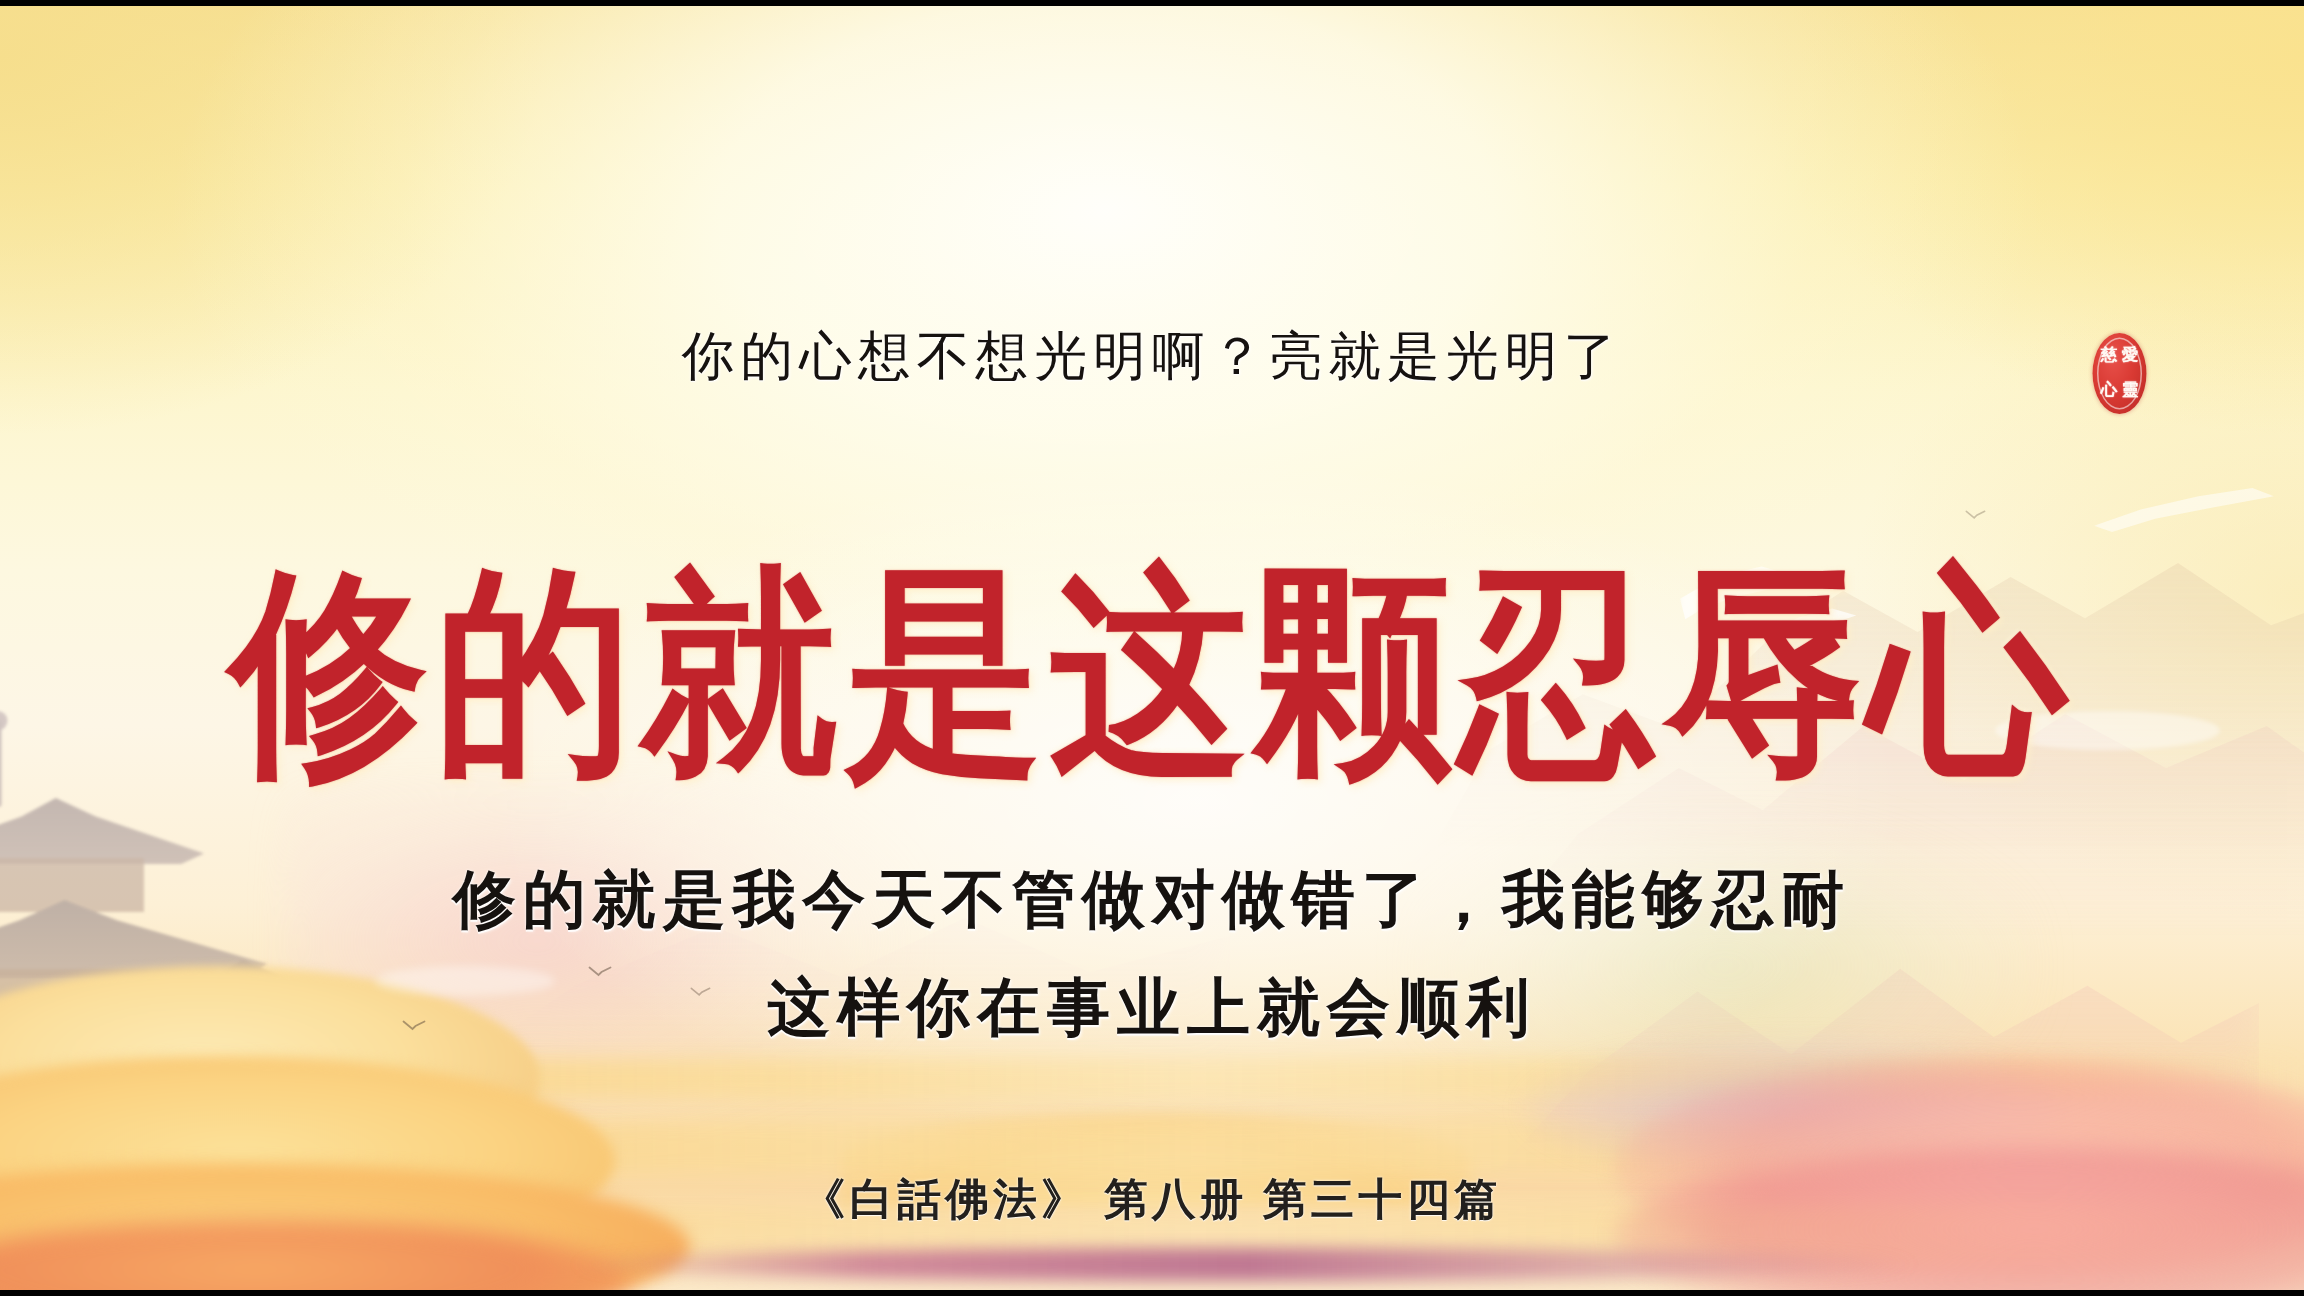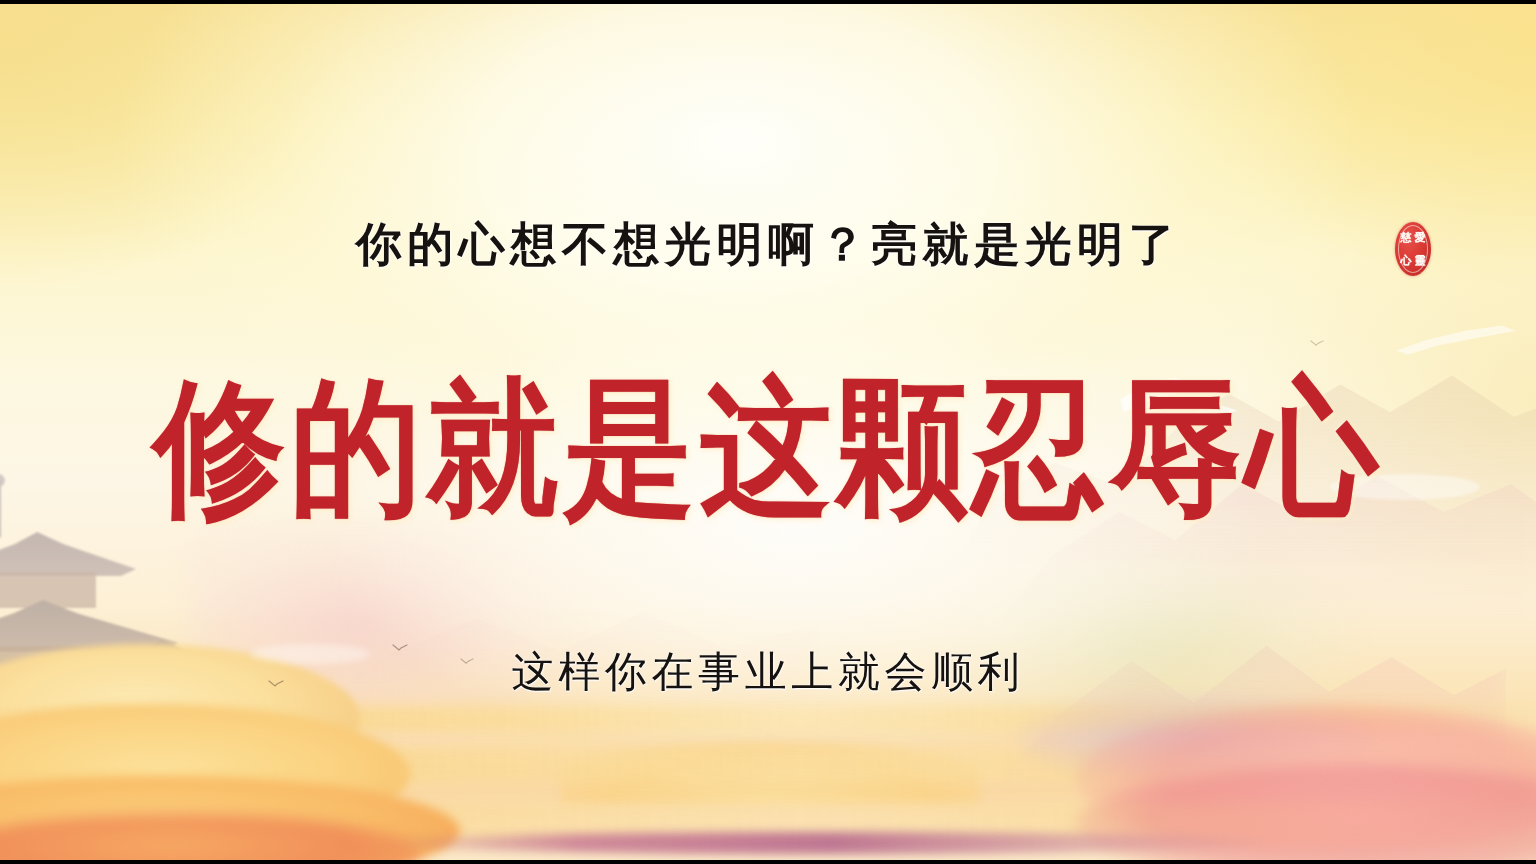--- a/index.html
+++ b/index.html
@@ -299,22 +299,22 @@
     color: #16120f;
     letter-spacing: 0.10em;
     text-shadow:
       0 0 2px rgba(255,255,255,0.95),
       0 1px 0 rgba(255,255,255,0.80),
       1px 1px 2px rgba(255,255,255,0.65);
   }
 
   .lead-1 {
     top: 214px;
-    font-size: 46px;
-    font-weight: 700;
+    font-size: 35px;
+    font-weight: 400;
     letter-spacing: 0.12em;
   }
   .lead-2 {
     top: 294px;
     font-size: 46px;
     font-weight: 700;
     letter-spacing: 0.12em;
   }
 
   .headline {
@@ -338,21 +338,21 @@
 
   .body-1 {
     top: 572px;
     font-size: 42px;
     font-weight: 700;
     letter-spacing: 0.11em;
   }
   .body-2 {
     top: 644px;
     font-size: 42px;
-    font-weight: 400;
+    font-weight: 700;
     letter-spacing: 0.11em;
   }
 
   .footer {
     position: absolute;
     top: 780px;
     left: 0; width: 100%;
     text-align: center;
     white-space: nowrap;
     font-size: 29px;
@@ -472,23 +472,25 @@
     </div>
   </div>
 
   <div id="content">
 
     <div class="line lead-1">你的心想不想光明啊？亮就是光明了</div>
 
 
     <div class="headline">修的就是这颗忍辱心</div>
 
+    <div class="line body-1">修的就是我今天不管做对做错了，我能够忍耐</div>
 
     <div class="line body-2">这样你在事业上就会顺利</div>
 
+    <div class="footer">《白話佛法》 第八册 第三十四篇</div>
 
     <div class="seal">
       <div class="seal-inner">
         <span class="seal-ch">慈</span>
         <span class="seal-ch">愛</span>
         <span class="seal-ch">心</span>
         <span class="seal-ch">靈</span>
       </div>
     </div>
 

